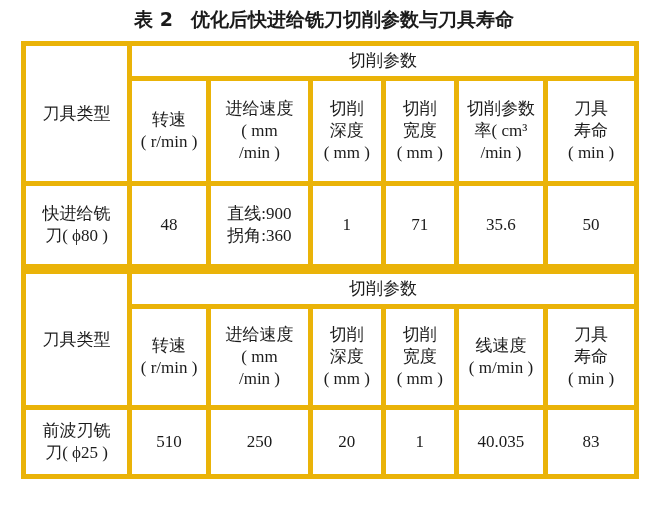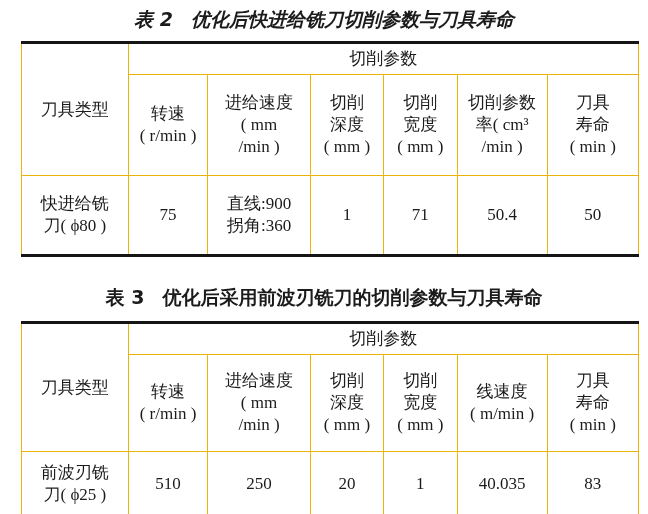--- a/index.html
+++ b/index.html
@@ -14,34 +14,34 @@
     font-family: "Liberation Serif", "DejaVu Serif", serif;
     overflow: hidden;
   }
   .caption {
     text-align: center;
     font-family: "DejaVu Sans", "Liberation Sans", sans-serif;
     font-weight: bold;
     font-size: 19px;
     line-height: 24px;
   }
-  .caption-1 { margin: 7px 0 10px 0; font-style: italic; }
+  .caption-1 { margin: 7px 0 10px 0; }
   .caption-2 { margin: 28px 0 12px 0; }
   .caption .cap-num { margin-right: 18px; }
   table.ptable {
     border-collapse: collapse;
     table-layout: fixed;
     width: 618px;
     margin-left: 21px;
     font-size: 17px;
     border-top: 3px solid #151515;
     border-bottom: 3px solid #151515;
   }
   table.ptable td {
-    border: 1px solid #eab308;
+    border: 5px solid #eab308;
     text-align: center;
     vertical-align: middle;
     white-space: pre-line;
     line-height: 22px;
     padding: 2px 1px;
   }
   tr.row-group td { height: 26px; }
   table.t-a tr.row-heads td { height: 96px; }
   table.t-a tr.row-data  td { height: 74px; }
   table.t-b tr.row-heads td { height: 92px; }
@@ -86,36 +86,33 @@
       <td>切削参数
 率( cm³
 /min )</td>
       <td>刀具
 寿命
 ( min )</td>
     </tr>
     <tr class="row-data">
       <td>快进给铣
 刀( ϕ80 )</td>
-      <td>75</td>
+      <td>48</td>
       <td>直线:900
 拐角:360</td>
       <td>1</td>
       <td>71</td>
-      <td>50.4</td>
+      <td>35.6</td>
       <td>50</td>
     </tr>
   </tbody>
     </table>
 </section>
 
 <section>
-  <div class="caption caption-2">
-    <span class="cap-num">表 3</span><span>优化后采用前波刃铣刀的切削参数与刀具寿命</span>
-  </div>
 
   <table class="ptable t-b">
     <colgroup>
       <col style="width:17.3%">
         <col style="width:12.9%">
         <col style="width:16.6%">
       <col style="width:11.9%">
         <col style="width:11.9%">
         <col style="width:14.6%">
         <col style="width:14.8%">

